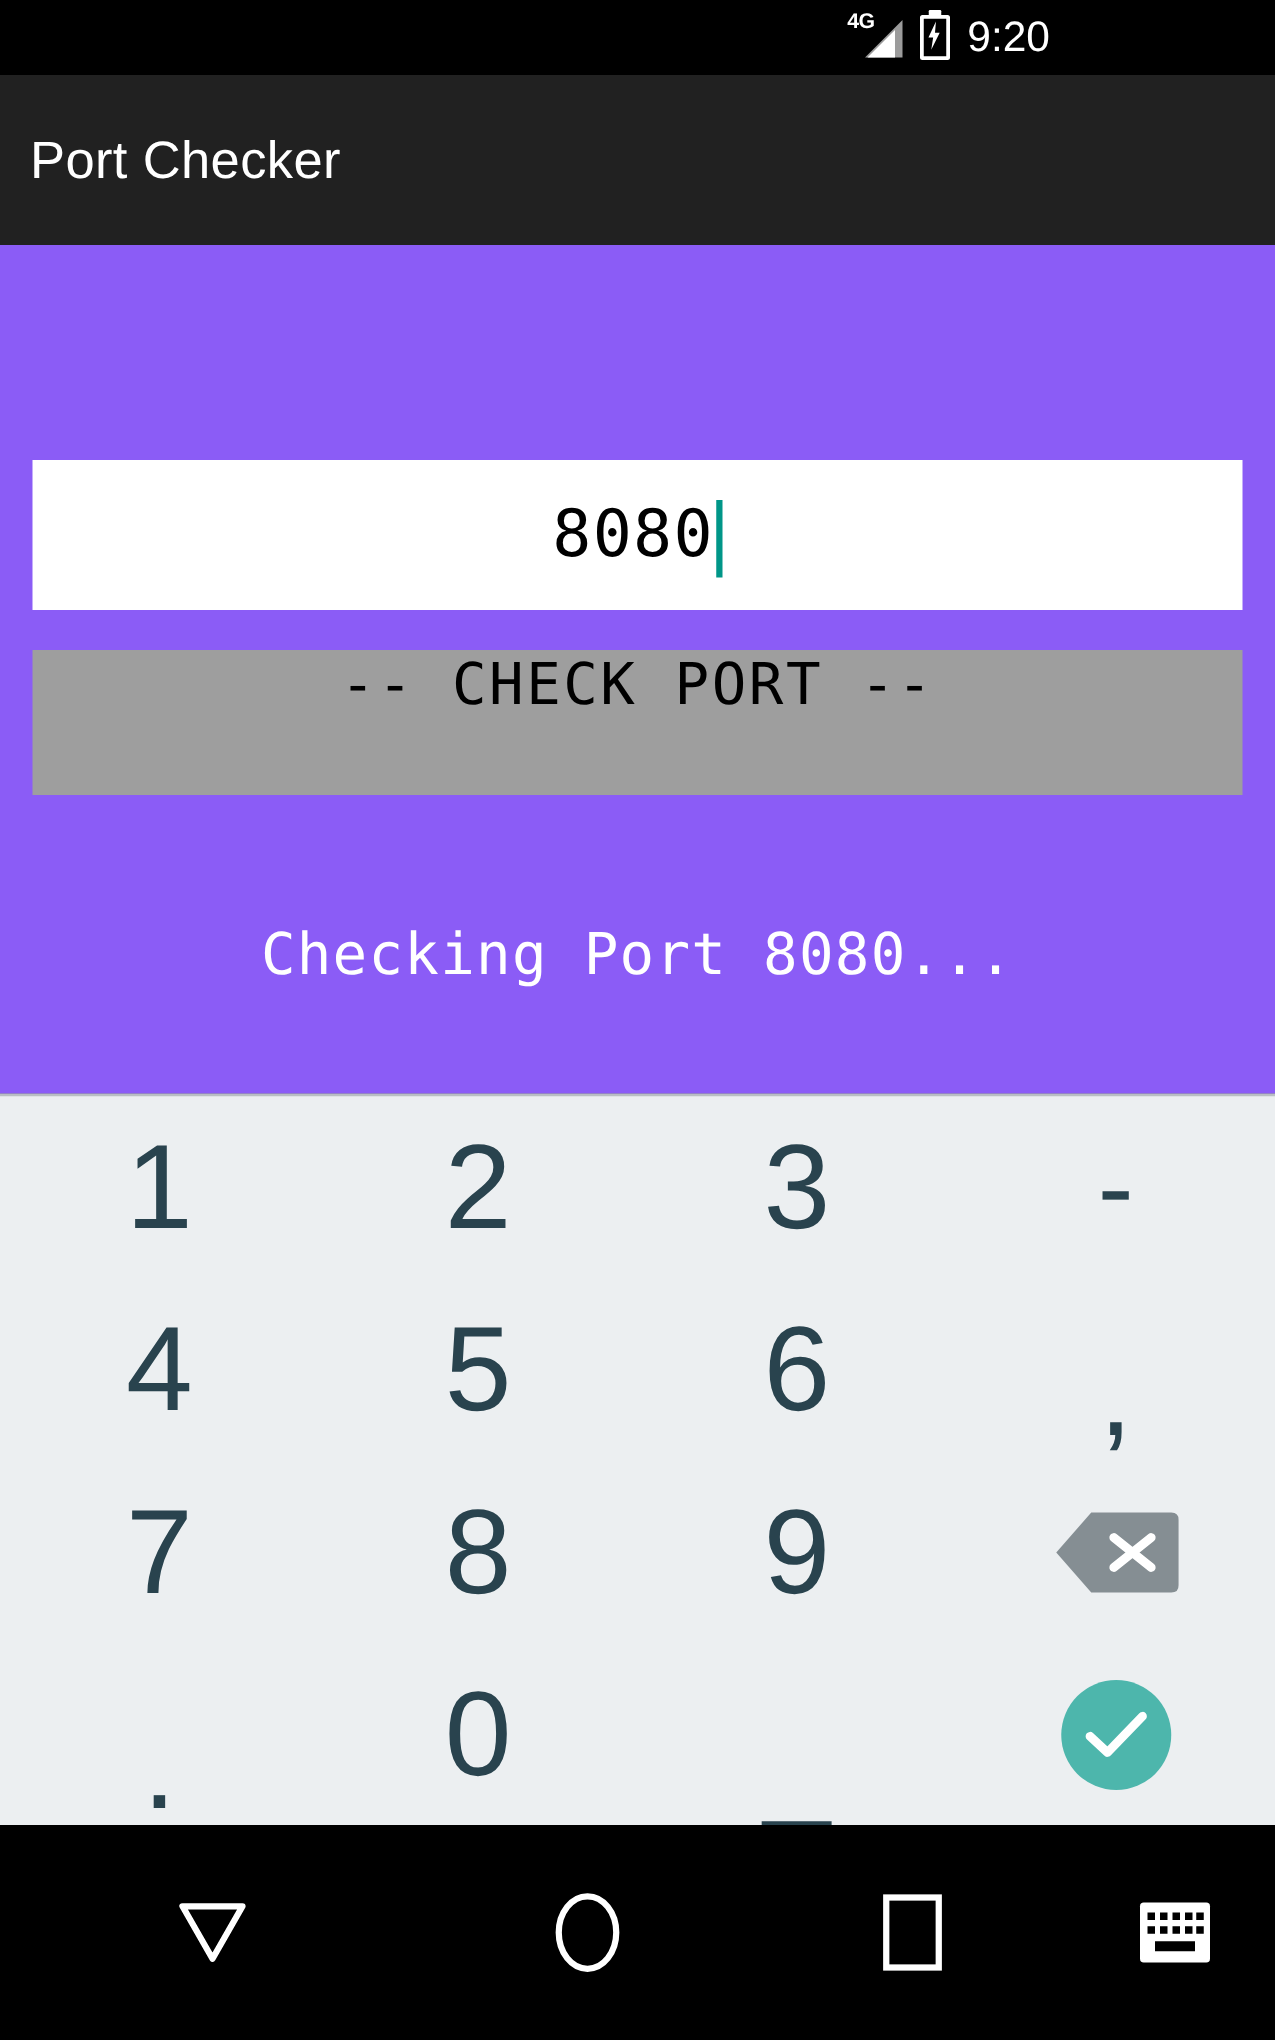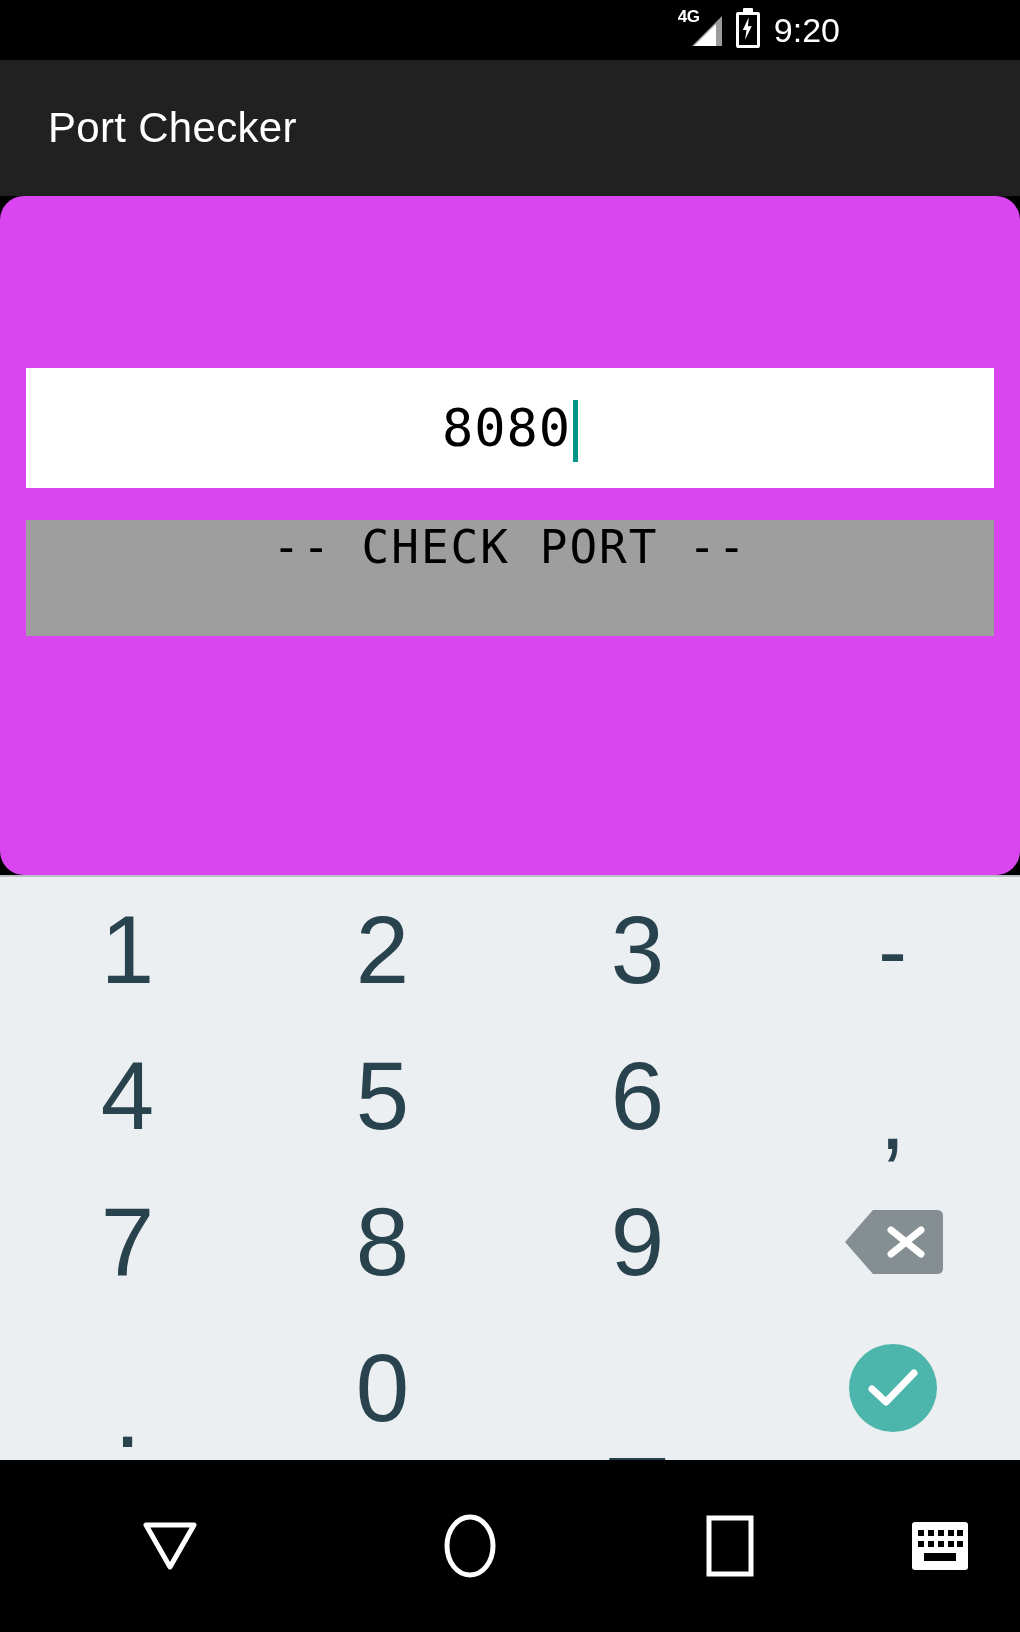--- a/index.html
+++ b/index.html
@@ -98,35 +98,34 @@
   .action-bar {
     position: absolute;
     left: 0; top: 60px;
     width: 1020px;
     height: 136px;
     background: #212121;
     display: flex;
     align-items: center;
   }
   .app-title {
-    padding-left: 48px;
+    padding-left: 24px;
     font-size: 42px;
     color: #ffffff;
     font-weight: 500;
     letter-spacing: 0.3px;
   }
 
   
   .content {
     position: absolute;
     left: 0; top: 196px;
     width: 1020px;
     height: 679px;
-    background: #d946ef;
-    border-radius: 24px;
+    background: #8b5cf6;
   }
   .port-input {
     position: absolute;
     left: 26px;
     top: 172px;
     width: 968px;
     height: 120px;
     background: #ffffff;
     box-sizing: border-box;
     display: flex;
@@ -294,20 +293,21 @@
 
     <div class="port-input">
       <span class="value">8080</span>
         <span class="caret"></span>
     </div>
 
     <div class="check-btn">
       <span class="label">-- CHECK PORT --</span>
     </div>
 
+    <div class="status-msg">Checking Port 8080...</div>
 
   </div>
 
   <div class="keyboard">
 
     <div class="kb-row">
       <div class="kb-key">
           <span class="glyph">1</span>
         </div>
       <div class="kb-key">

